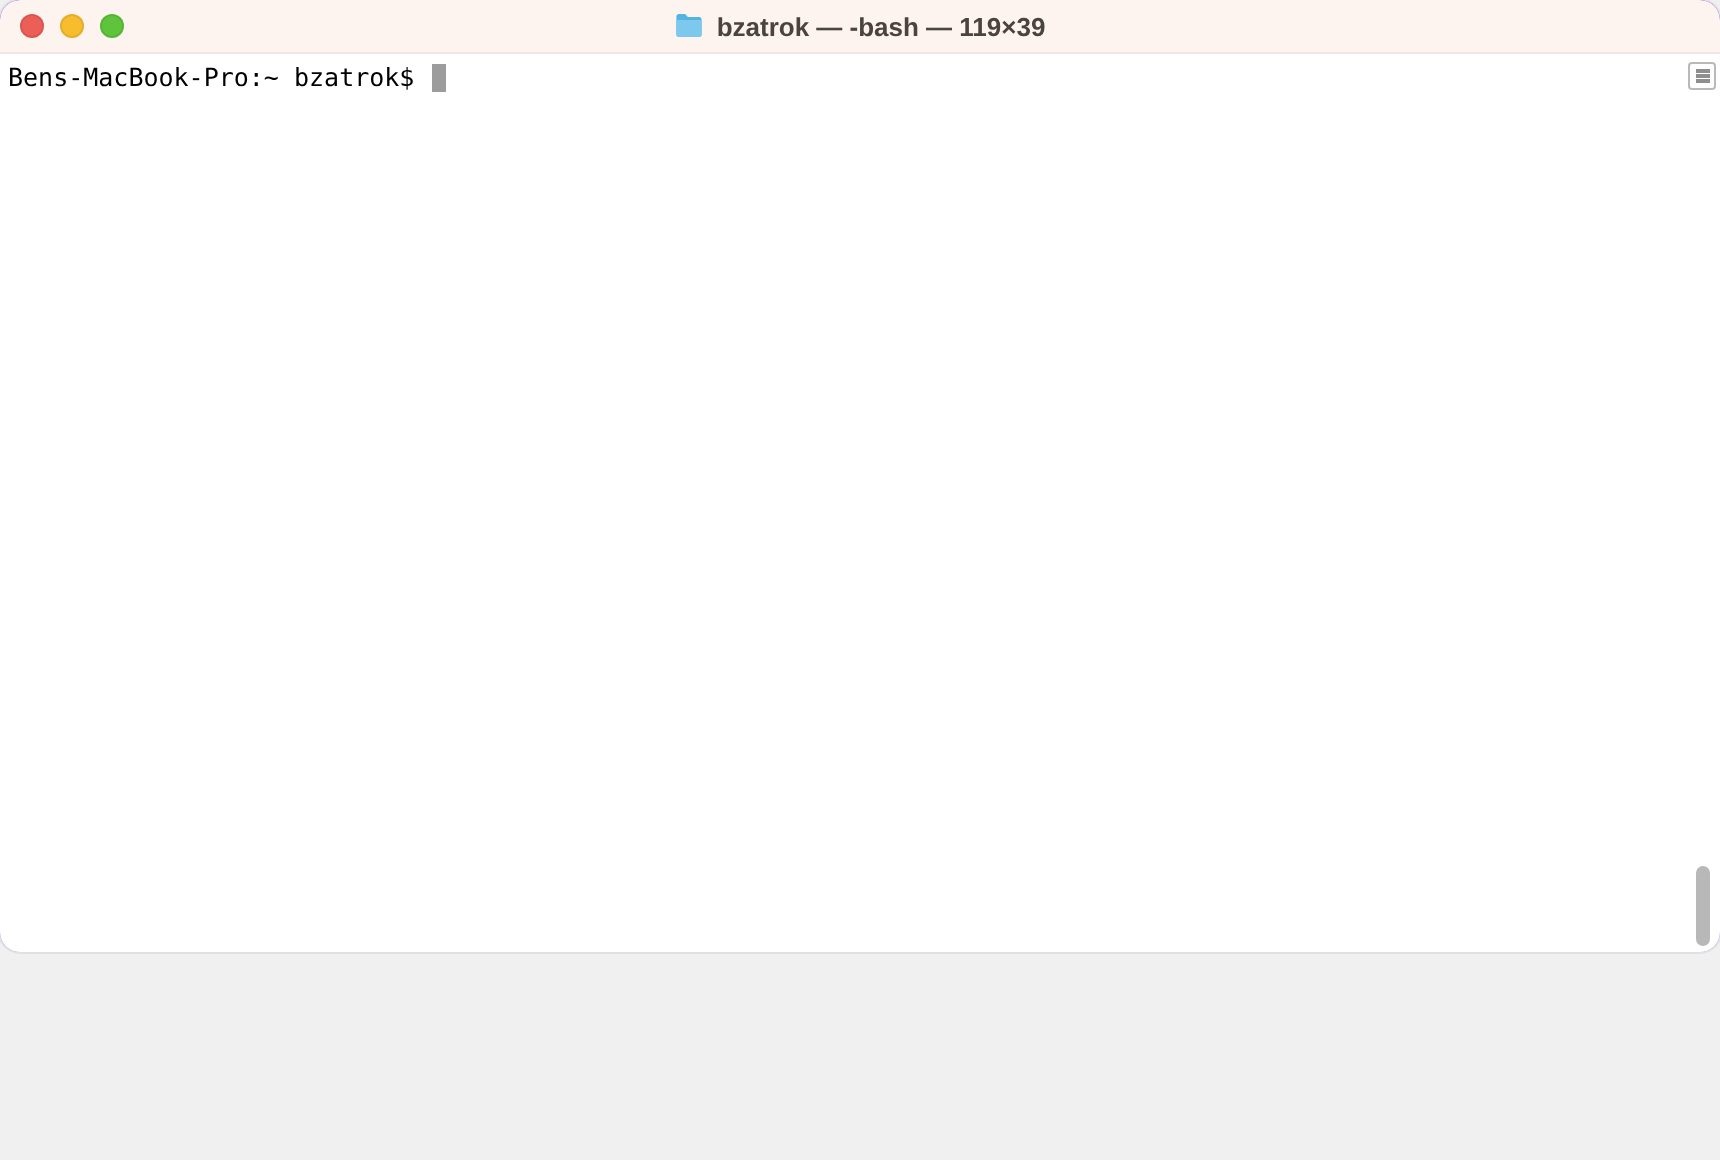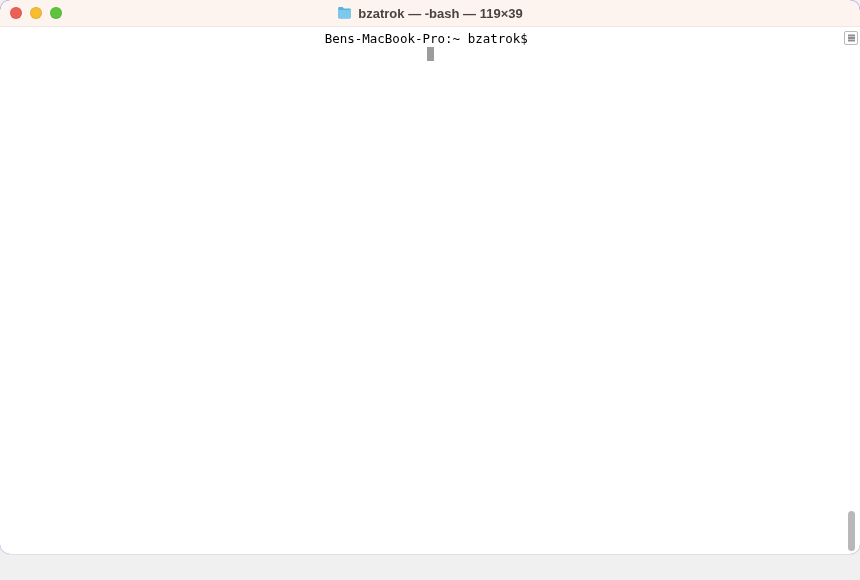--- a/index.html
+++ b/index.html
@@ -9,21 +9,21 @@
     }
     body {
       width: 860px;
       height: 580px;
       background: #f0f0f0;
       overflow: hidden;
       font-family: -apple-system, BlinkMacSystemFont, "Helvetica Neue", sans-serif;
     }
     .window {
       width: 860px;
-      height: 554px;
+      height: 476px;
       background: #8b5cf6;
       border-radius: 10px;
       overflow: hidden;
       box-shadow: 0 0 0 1px rgba(0,0,0,0.06);
       display: flex;
       flex-direction: column;
       position: relative;
       text-align: center;
     }
     .titlebar {
@@ -86,21 +86,20 @@
       font-size: 12.5px;
       line-height: 16px;
       color: #000000;
       padding: 4px 4px;
       overflow: hidden;
     }
     .prompt-line {
       display: flex;
       align-items: center;
       white-space: pre;
-      flex-direction: column;
     }
     .block-cursor {
       display: inline-block;
       width: 7.5px;
       height: 14px;
       background: #9c9c9c;
       margin-left: 1px;
       vertical-align: text-bottom;
     }
     .scrollbar-track {

